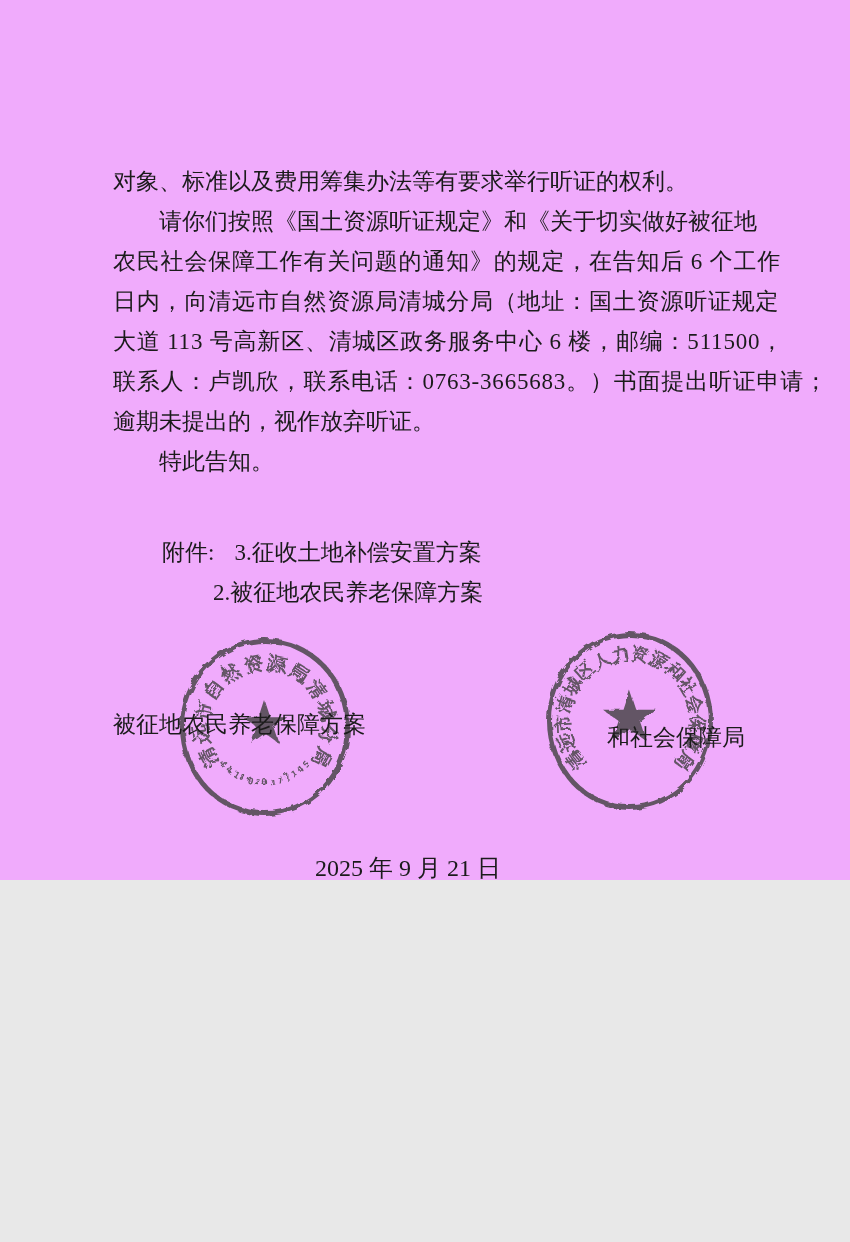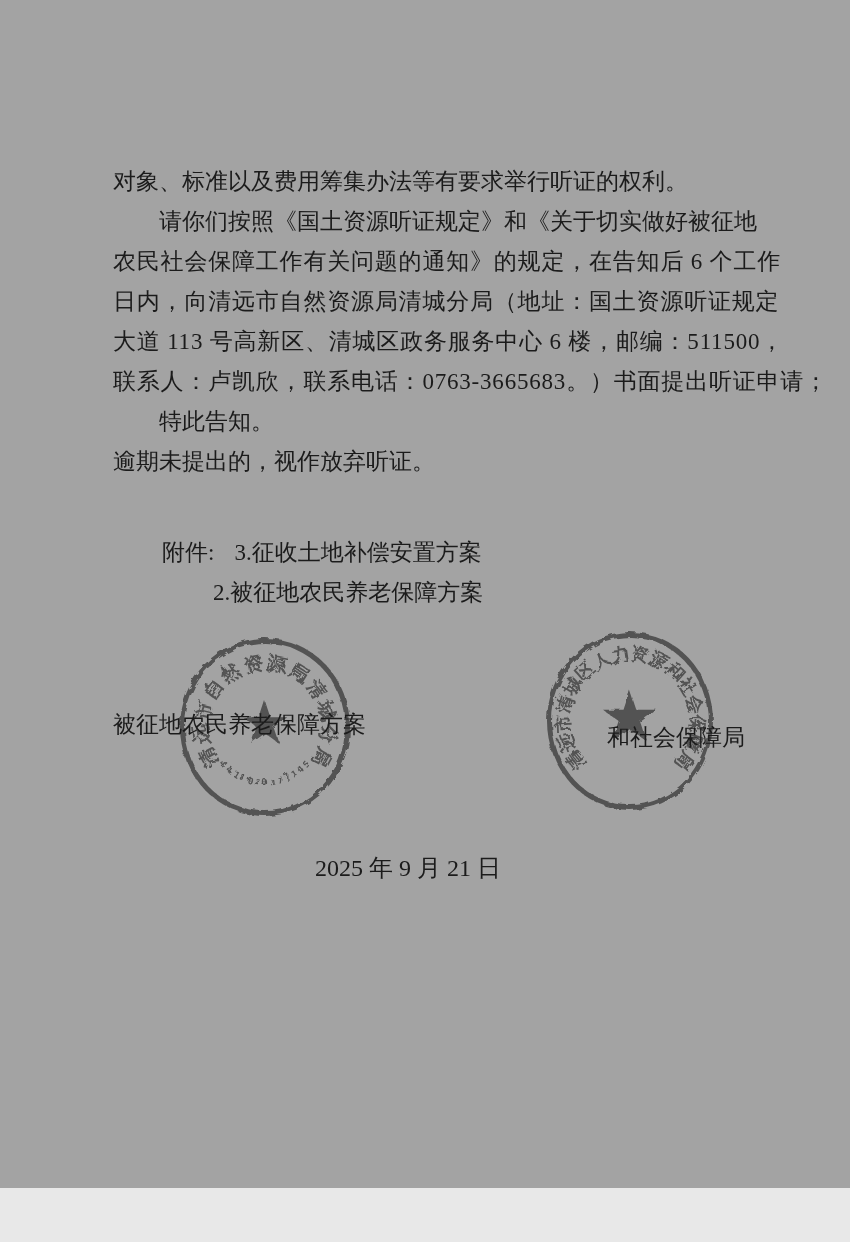--- a/index.html
+++ b/index.html
@@ -1,20 +1,20 @@
 <!DOCTYPE html>
 <html><head>
 <meta charset="utf-8">
 <style>
   html,body{margin:0;padding:0;background:#e8e8e8;}
   #page{
     position:relative;
-    width:850px;height:1188px;
+    width:850px;height:880px;
     margin:0 auto;
-    background:#a3a3a3;
+    background:#f0abfc;
     font-family:"Liberation Serif","DejaVu Serif",serif;
     color:#1b1b1b;
     overflow:hidden;
   }
   
   .bodytext{
     position:absolute;left:113px;top:162px;width:640px;
   }
   .line{
     height:40px;line-height:40px;font-size:23px;
@@ -87,22 +87,22 @@
 
 <div id="page">
 
   <div class="bodytext">
     <div class="line">对象、标准以及费用筹集办法等有要求举行听证的权利。</div>
     <div class="line indent">请你们按照《国土资源听证规定》和《关于切实做好被征地</div>
     <div class="line stretch">农民社会保障工作有关问题的通知》的规定，在告知后 6 个工作</div>
     <div class="line stretch">日内，向清远市自然资源局清城分局（地址：国土资源听证规定</div>
     <div class="line stretch">大道 113 号高新区、清城区政务服务中心 6 楼，邮编：511500，</div>
     <div class="line stretch">联系人：卢凯欣，联系电话：0763-3665683。）书面提出听证申请；</div>
+    <div class="line">逾期未提出的，视作放弃听证。</div>
     <div class="line indent">特此告知。</div>
-    <div class="line">逾期未提出的，视作放弃听证。</div>
   </div>
 
   <div class="attachments">
     <div class="att-row1">
       <span class="att-label">附件:</span><span>3.征收土地补偿安置方案</span>
     </div>
     <div class="att-row2">
       <span>2.被征地农民养老保障方案</span>
     </div>
   </div>

